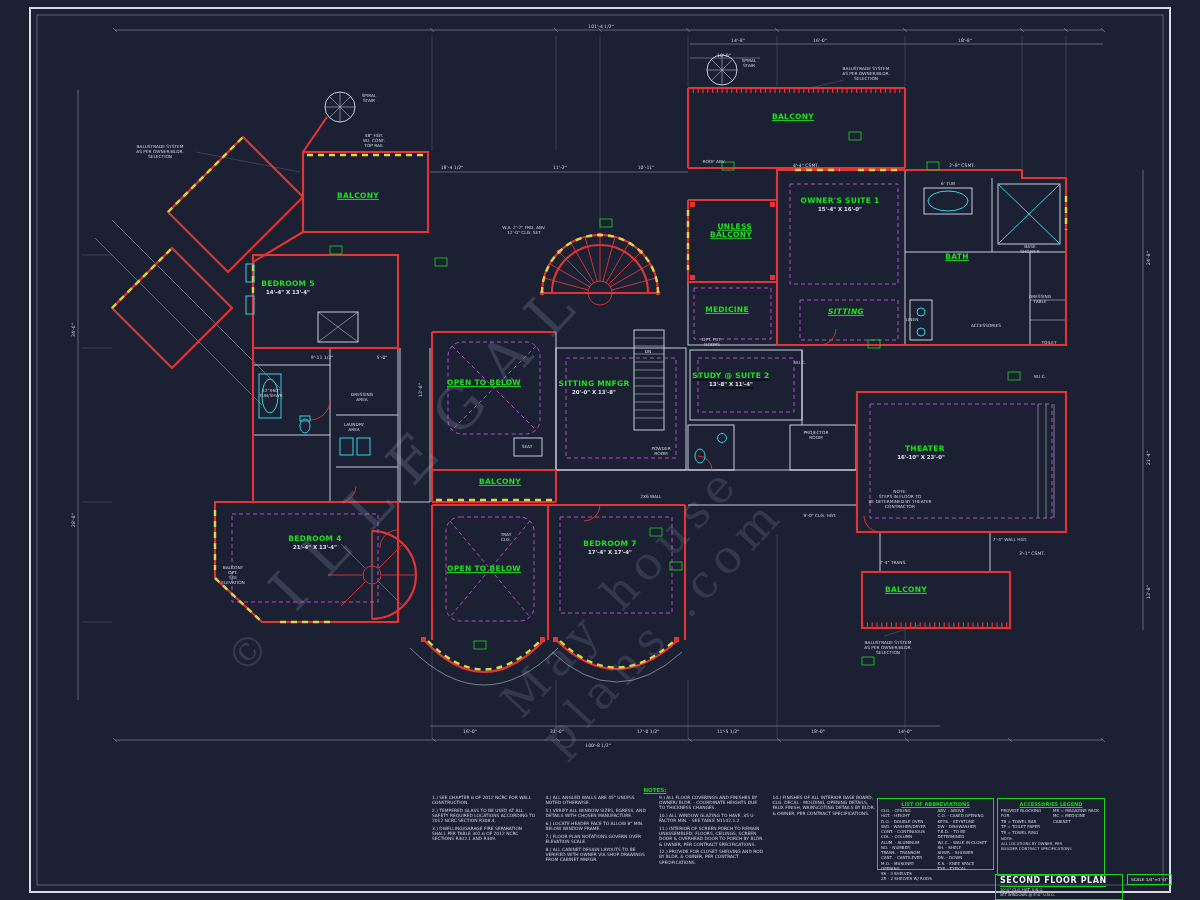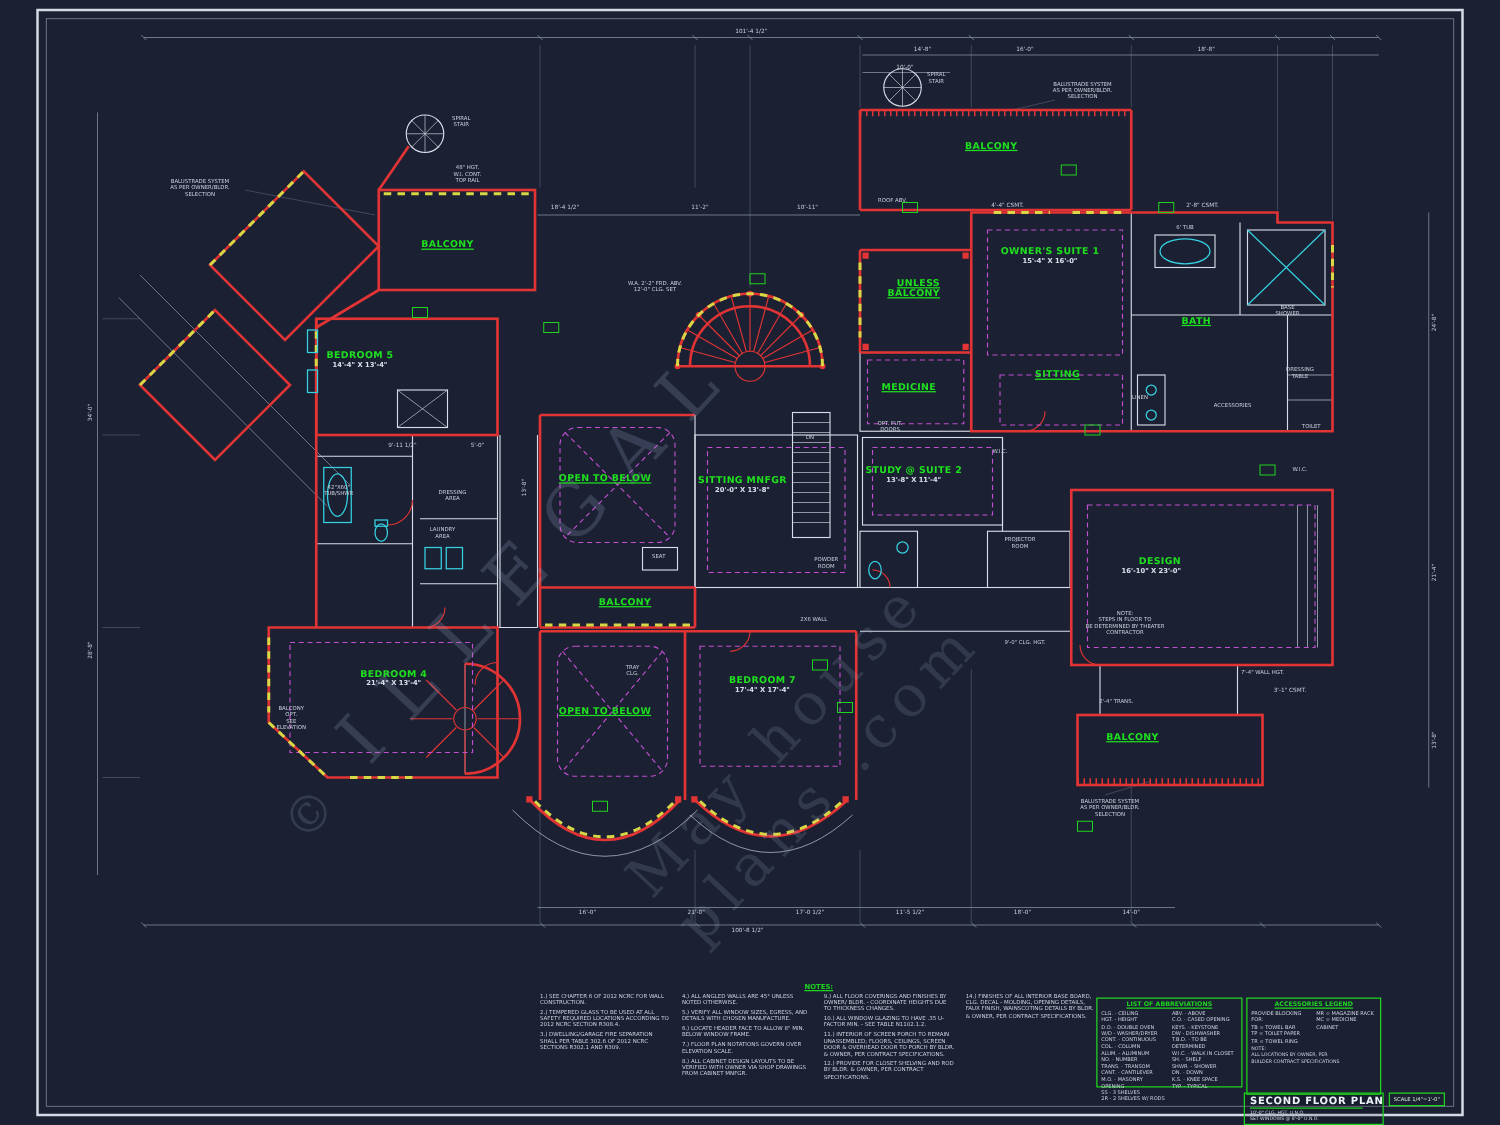--- a/index.html
+++ b/index.html
@@ -43,21 +43,21 @@
   .abbr .legend-title{font-size:5px;margin-bottom:1px;}
   .abbr-cols{display:flex;gap:4px;}
   .abbr-col{flex:1;font-size:4.05px;line-height:1.3;}
   .acc{left:997px;top:798px;width:108px;height:78px;border:1px solid #1fd41f;padding:2px 3px;box-sizing:border-box;}
   .acc .legend-title{font-size:5px;margin-bottom:1px;}
   .acc-cols{display:flex;gap:4px;}
   .acc-col{flex:1;font-size:4.05px;line-height:1.35;}
   .acc-note{font-size:3.8px;line-height:1.25;margin-top:2px;white-space:pre-line;}
 
   .titleblock{position:absolute;left:995px;top:874px;width:170px;height:22px;display:flex;gap:4px;align-items:flex-start;}
-  .tb-main{border:1.2px solid #1fd41f;padding:1px 16px 2px 4px;width:112px;box-sizing:border-box;background:rgba(0,0,0,0.12);}
+  .tb-main{border:1.2px solid #1fd41f;padding:1px 16px 2px 4px;width:128px;box-sizing:border-box;background:rgba(0,0,0,0.12);}
   .tb-title{color:#eef1f8;font-weight:bold;font-size:8px;letter-spacing:0.6px;white-space:nowrap;
             border-bottom:0.6px solid #1fd41f;padding-bottom:1px;margin-bottom:1px;}
   .tb-sub{color:#ccd2de;font-size:3.7px;line-height:1.25;white-space:nowrap;}
   .tb-scale{border:1px solid #1fd41f;padding:2px 3px;font-size:4.2px;color:#d8f5d8;white-space:nowrap;}
 </style>
 </head>
 <body>
 
 <div class="canvas">
 
@@ -247,25 +247,25 @@
     </div>
   <div id="label-layer">
       <div class="lbl" style="left: 793px; top: 117px;"><div class="room-name u">BALCONY</div></div>
       <div class="lbl" style="left: 358px; top: 196px;"><div class="room-name u">BALCONY</div></div>
       <div class="lbl" style="left: 288px; top: 288px;"><div class="room-name">BEDROOM 5</div><div class="room-dims">14'-4" X 13'-4"</div></div>
       <div class="lbl" style="left: 731px; top: 231px;"><div class="room-name u">UNLESS
 BALCONY</div></div>
       <div class="lbl" style="left: 840px; top: 205px;"><div class="room-name">OWNER'S SUITE 1</div><div class="room-dims">15'-4" X 16'-0"</div></div>
       <div class="lbl" style="left: 957px; top: 257px;"><div class="room-name u">BATH</div></div>
       <div class="lbl" style="left: 727px; top: 310px;"><div class="room-name u">MEDICINE</div></div>
-      <div class="lbl" style="left: 846px; top: 300px;"><div class="room-name u">SITTING</div></div>
+      <div class="lbl" style="left: 846px; top: 312px; font-style: italic;"><div class="room-name u">SITTING</div></div>
       <div class="lbl" style="left: 484px; top: 383px;"><div class="room-name u">OPEN TO BELOW</div></div>
       <div class="lbl" style="left: 594px; top: 388px;"><div class="room-name">SITTING MNFGR</div><div class="room-dims">20'-0" X 13'-8"</div></div>
-      <div class="lbl" style="left: 731px; top: 380px;"><div class="room-name">STUDY @ SUITE 2</div><div class="room-dims">13'-8" X 11'-4"</div></div>
-      <div class="lbl" style="left: 921px; top: 453px;"><div class="room-name">DESIGN</div><div class="room-dims">16'-10" X 23'-0"</div></div>
+      <div class="lbl" style="left: 731px; top: 380px; text-decoration: underline;"><div class="room-name">STUDY @ SUITE 2</div><div class="room-dims">13'-8" X 11'-4"</div></div>
+      <div class="lbl" style="left: 921px; top: 453px;"><div class="room-name">THEATER</div><div class="room-dims">16'-10" X 23'-0"</div></div>
       <div class="lbl" style="left: 500px; top: 482px;"><div class="room-name u">BALCONY</div></div>
       <div class="lbl" style="left: 291px; top: 543px; margin-left: 24px;"><div class="room-name">BEDROOM 4</div><div class="room-dims">21'-4" X 13'-4"</div></div>
       <div class="lbl" style="left: 610px; top: 548px;"><div class="room-name">BEDROOM 7</div><div class="room-dims">17'-4" X 17'-4"</div></div>
       <div class="lbl" style="left: 484px; top: 569px;"><div class="room-name u">OPEN TO BELOW</div></div>
       <div class="lbl" style="left: 906px; top: 590px;"><div class="room-name u">BALCONY</div></div>
       <div class="lbl small-lbl" style="left: 369px; top: 99px;">SPIRAL
 STAIR</div>
       <div class="lbl small-lbl" style="left: 749px; top: 64px;">SPIRAL
 STAIR</div>
       <div class="lbl small-lbl" style="left: 160px; top: 152px;">BALUSTRADE SYSTEM

